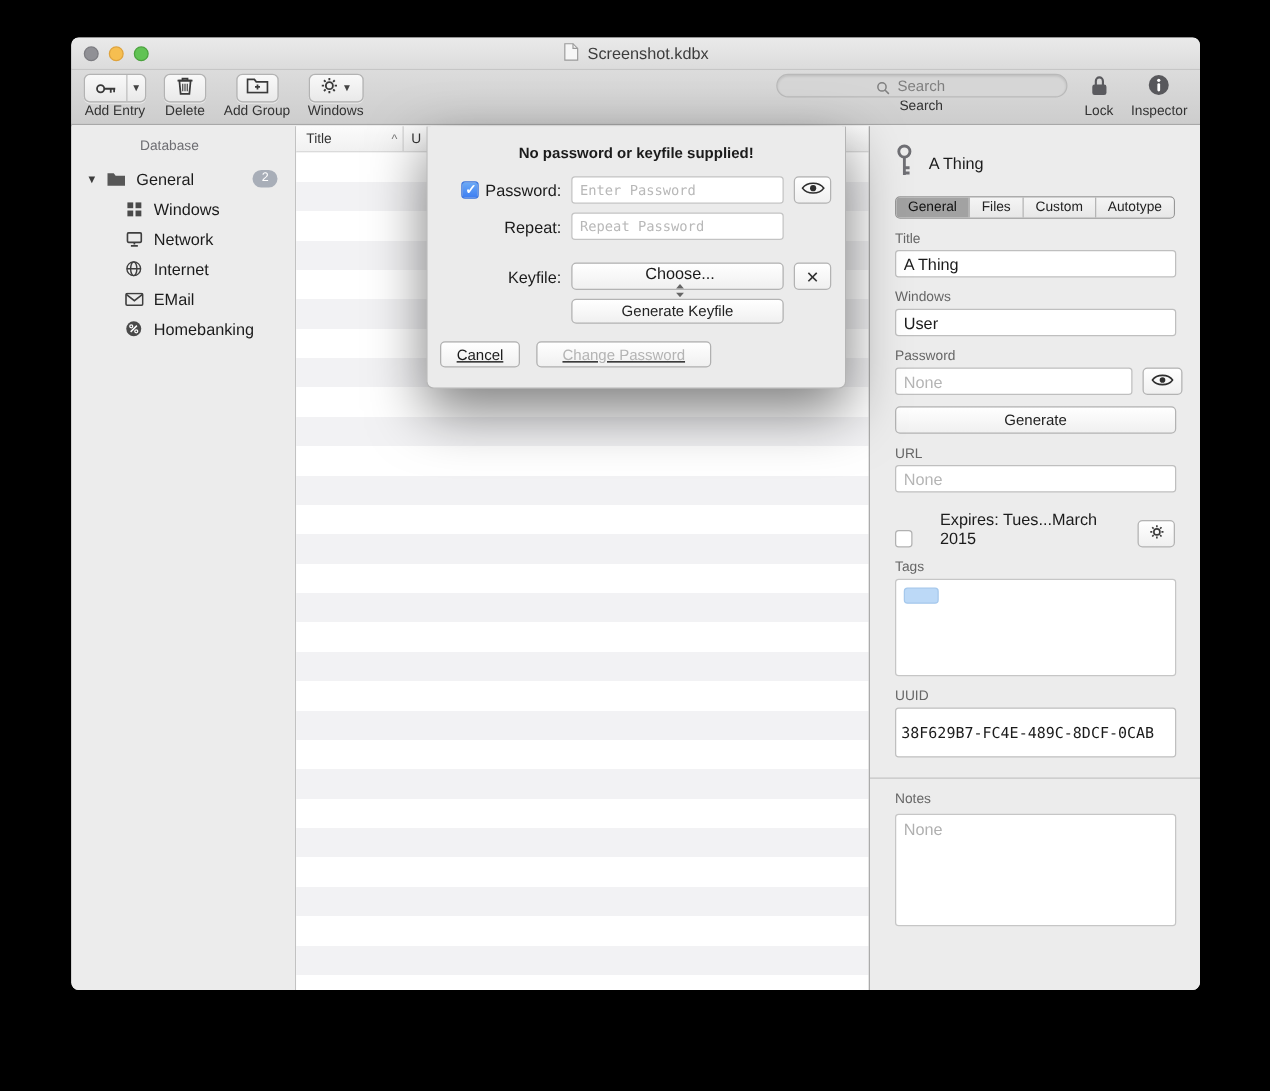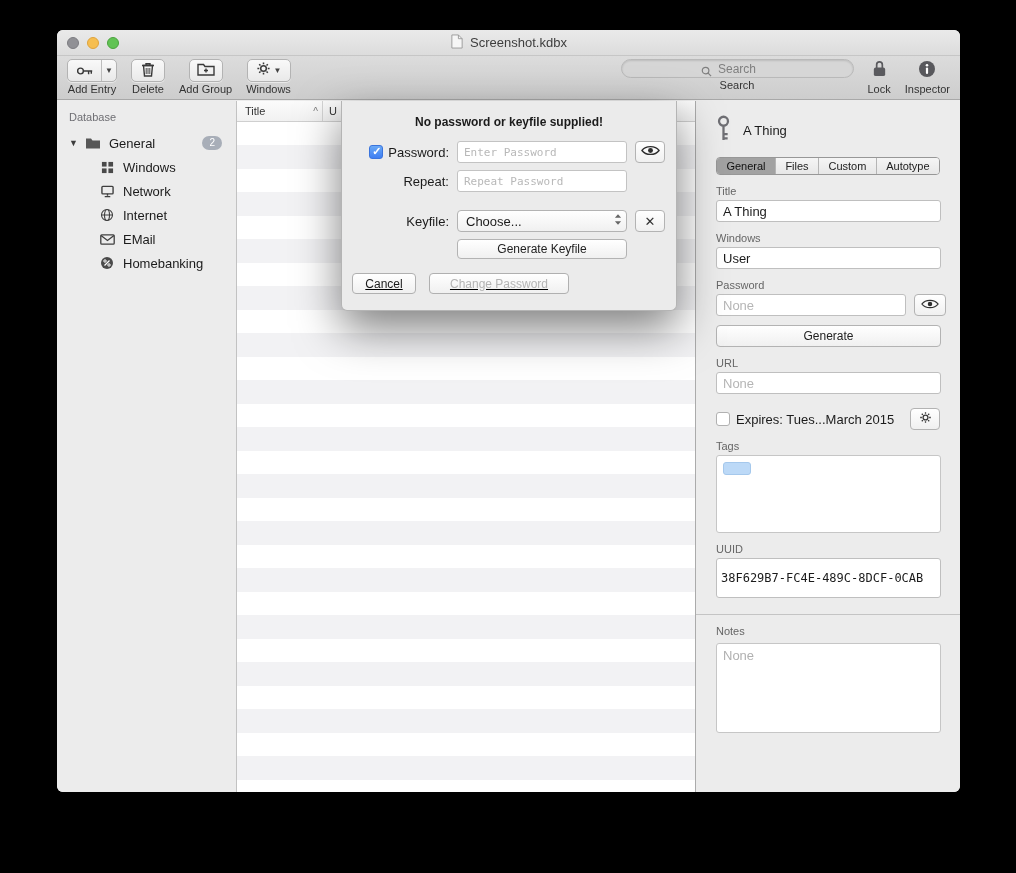--- a/index.html
+++ b/index.html
@@ -42,21 +42,21 @@
                      box-shadow:inset 0 1px 2px rgba(0,0,0,.12); }
   .tb-search input::placeholder { color:#7f7f7f; }
   .tb-search .mag { position:absolute; left:calc(50% - 36px); top:4px; }
   .plain-icon { height:23px; display:flex; align-items:center; justify-content:center; }
 
   
   .content { position:absolute; top:71px; left:0; right:0; bottom:0; display:flex; }
 
   
   .sidebar { width:180px; background:#ececec; border-right:1px solid #c2c2c2; padding-top:8px; flex:none; }
-  .sb-header { font-size:11px; color:#6e6e73; padding:2px 12px 8px; }
+  .sb-header { font-size:11px; color:#6e6e73; padding:2px 12px 8px;margin-left:43px; }
   .sb-group { display:flex; align-items:center; height:24px; padding:0 14px 0 12px; font-size:13px; color:#1b1b1b; }
   .sb-disclosure { font-size:9px; color:#3c3c3c; width:14px; }
   .sb-ico { width:20px; display:flex; justify-content:center; margin-right:6px; flex:none; }
   .sb-badge { margin-left:auto; background:#a8aeb8; color:#fff; font-size:10px; line-height:14px;
               padding:0 7px; border-radius:8px; }
   .sb-item { display:flex; align-items:center; height:24px; padding-left:40px; font-size:13px; color:#1b1b1b; }
 
   
   .entrylist { flex:1; display:flex; flex-direction:column; background:#fff; min-width:0; }
   .list-header { height:21px; background:linear-gradient(#fbfbfb,#f1f1f1); border-bottom:1px solid #cfcfcf;
@@ -80,21 +80,21 @@
   .insp input[type=text], .insp-field { }
   .field { display:block; width:225px; margin:0 20px; height:22px; border:1px solid #bfbfbf; border-radius:3px;
            background:#fff; padding:0 6px; font-size:13px; color:#1b1b1b; outline:none; font-family:"Liberation Sans",sans-serif; }
   .field::placeholder { color:#b5b5b5; }
   .row-flex { display:flex; align-items:center; gap:8px; margin:0 20px; }
   .row-flex .field { margin:0; width:auto; flex:1; }
   .mini-btn { width:32px; height:22px; border:1px solid #b3b3b3; border-radius:4px; flex:none;
               background:linear-gradient(#ffffff,#f0f0f0); display:flex; align-items:center; justify-content:center; }
   .wide-btn { display:block; width:225px; margin:9px 20px 0; height:22px; border:1px solid #b3b3b3; border-radius:4px;
               background:linear-gradient(#ffffff,#f0f0f0); font-size:12px; color:#222; font-family:Liberation Sans, sans-serif; }
-  .expires-row { display:flex; align-items:center; gap:6px; margin:14px 20px 4px; font-size:13px; color:#1b1b1b; }
+  .expires-row { display:flex; align-items:flex-end; gap:22px; margin:14px 20px 4px; font-size:13px; color:#1b1b1b; }
   .cbox { width:14px; height:14px; border:1px solid #b1b1b1; border-radius:3px; background:#fff; flex:none; }
   .cbox.checked { background:linear-gradient(#6aa9f6,#3e7ef2); border-color:#3a74dd; position:relative; }
   .cbox.checked::after { content:"✓"; position:absolute; left:2px; top:-1px; color:#fff; font-size:11px; font-weight:bold; }
   .expires-row .mini-btn { margin-left:auto; width:30px; }
   .tags-box { width:225px; height:78px; margin:3px 20px 0; background:#fff; border:1px solid #c6c6c6;
               border-radius:3px; padding:6px; }
   .tag-chip { width:28px; height:13px; border-radius:3px; }
   .mono { font-family:"DejaVu Sans Mono",monospace; }
   .uuid-field { height:40px; font-size:12px; padding:0 4px; }
   .insp-divider { border:none; border-top:1px solid #c4c4c4; margin:16px 0 0; }
@@ -108,21 +108,21 @@
             border:1px solid #b4b4b4; border-top:none; border-radius:0 0 6px 6px;
             box-shadow:0 18px 45px rgba(0,0,0,.5); padding:14px 10px 16px; }
   .dlg-msg { text-align:center; font-size:12px; color:#1b1b1b; font-weight:bold; }
   .dlg-grid { margin-top:12px; display:grid; grid-template-columns:96px 170px 30px; column-gap:8px; row-gap:7px;
               align-items:center; justify-content:center; }
   .dlg-label { text-align:right; font-size:13px; color:#1b1b1b; display:flex; align-items:flex-start; justify-content:flex-end; gap:5px; }
   .dlg-input { height:22px; border:1px solid #c3c3c3; border-radius:3px; background:#fff; padding:0 6px;
                font-size:11px; outline:none; width:100%; }
   .dlg-input::placeholder { color:#b8b8b8; }
   .popup-btn { height:22px; border:1px solid #b3b3b3; border-radius:4px; background:linear-gradient(#ffffff,#f0f0f0);
-               display:flex; align-items:center; padding:0 4px 0 8px; font-size:13px; color:#1b1b1b; }
+               display:flex; align-items:center; padding:0 4px 0 8px; font-size:13px; color:#1b1b1b;flex-direction:column; }
   .popup-btn .spacer { flex:1; }
   .keyfile-gap { height:4px; grid-column:1 / span 3; }
   .dlg-side-btn { width:30px; height:22px; border:1px solid #b3b3b3; border-radius:4px;
                   background:linear-gradient(#ffffff,#f0f0f0); display:flex; align-items:center; justify-content:center;
                   font-size:13px; color:#333; }
   .gen-keyfile { grid-column:2; height:20px; border:1px solid #b3b3b3; border-radius:4px;
                  background:linear-gradient(#ffffff,#f0f0f0); font-size:12px; color:#222; font-family:"Liberation Sans",sans-serif; }
   .dlg-buttons { margin-top:14px; display:flex; justify-content:flex-start; gap:13px; padding-right:20px;text-decoration:underline; }
   .dlg-btn { height:21px; border:1px solid #b0b0b0; border-radius:4px; background:linear-gradient(#ffffff,#f0f0f0);
              font-size:12px; color:#1b1b1b; font-family:"Liberation Sans",sans-serif; }

